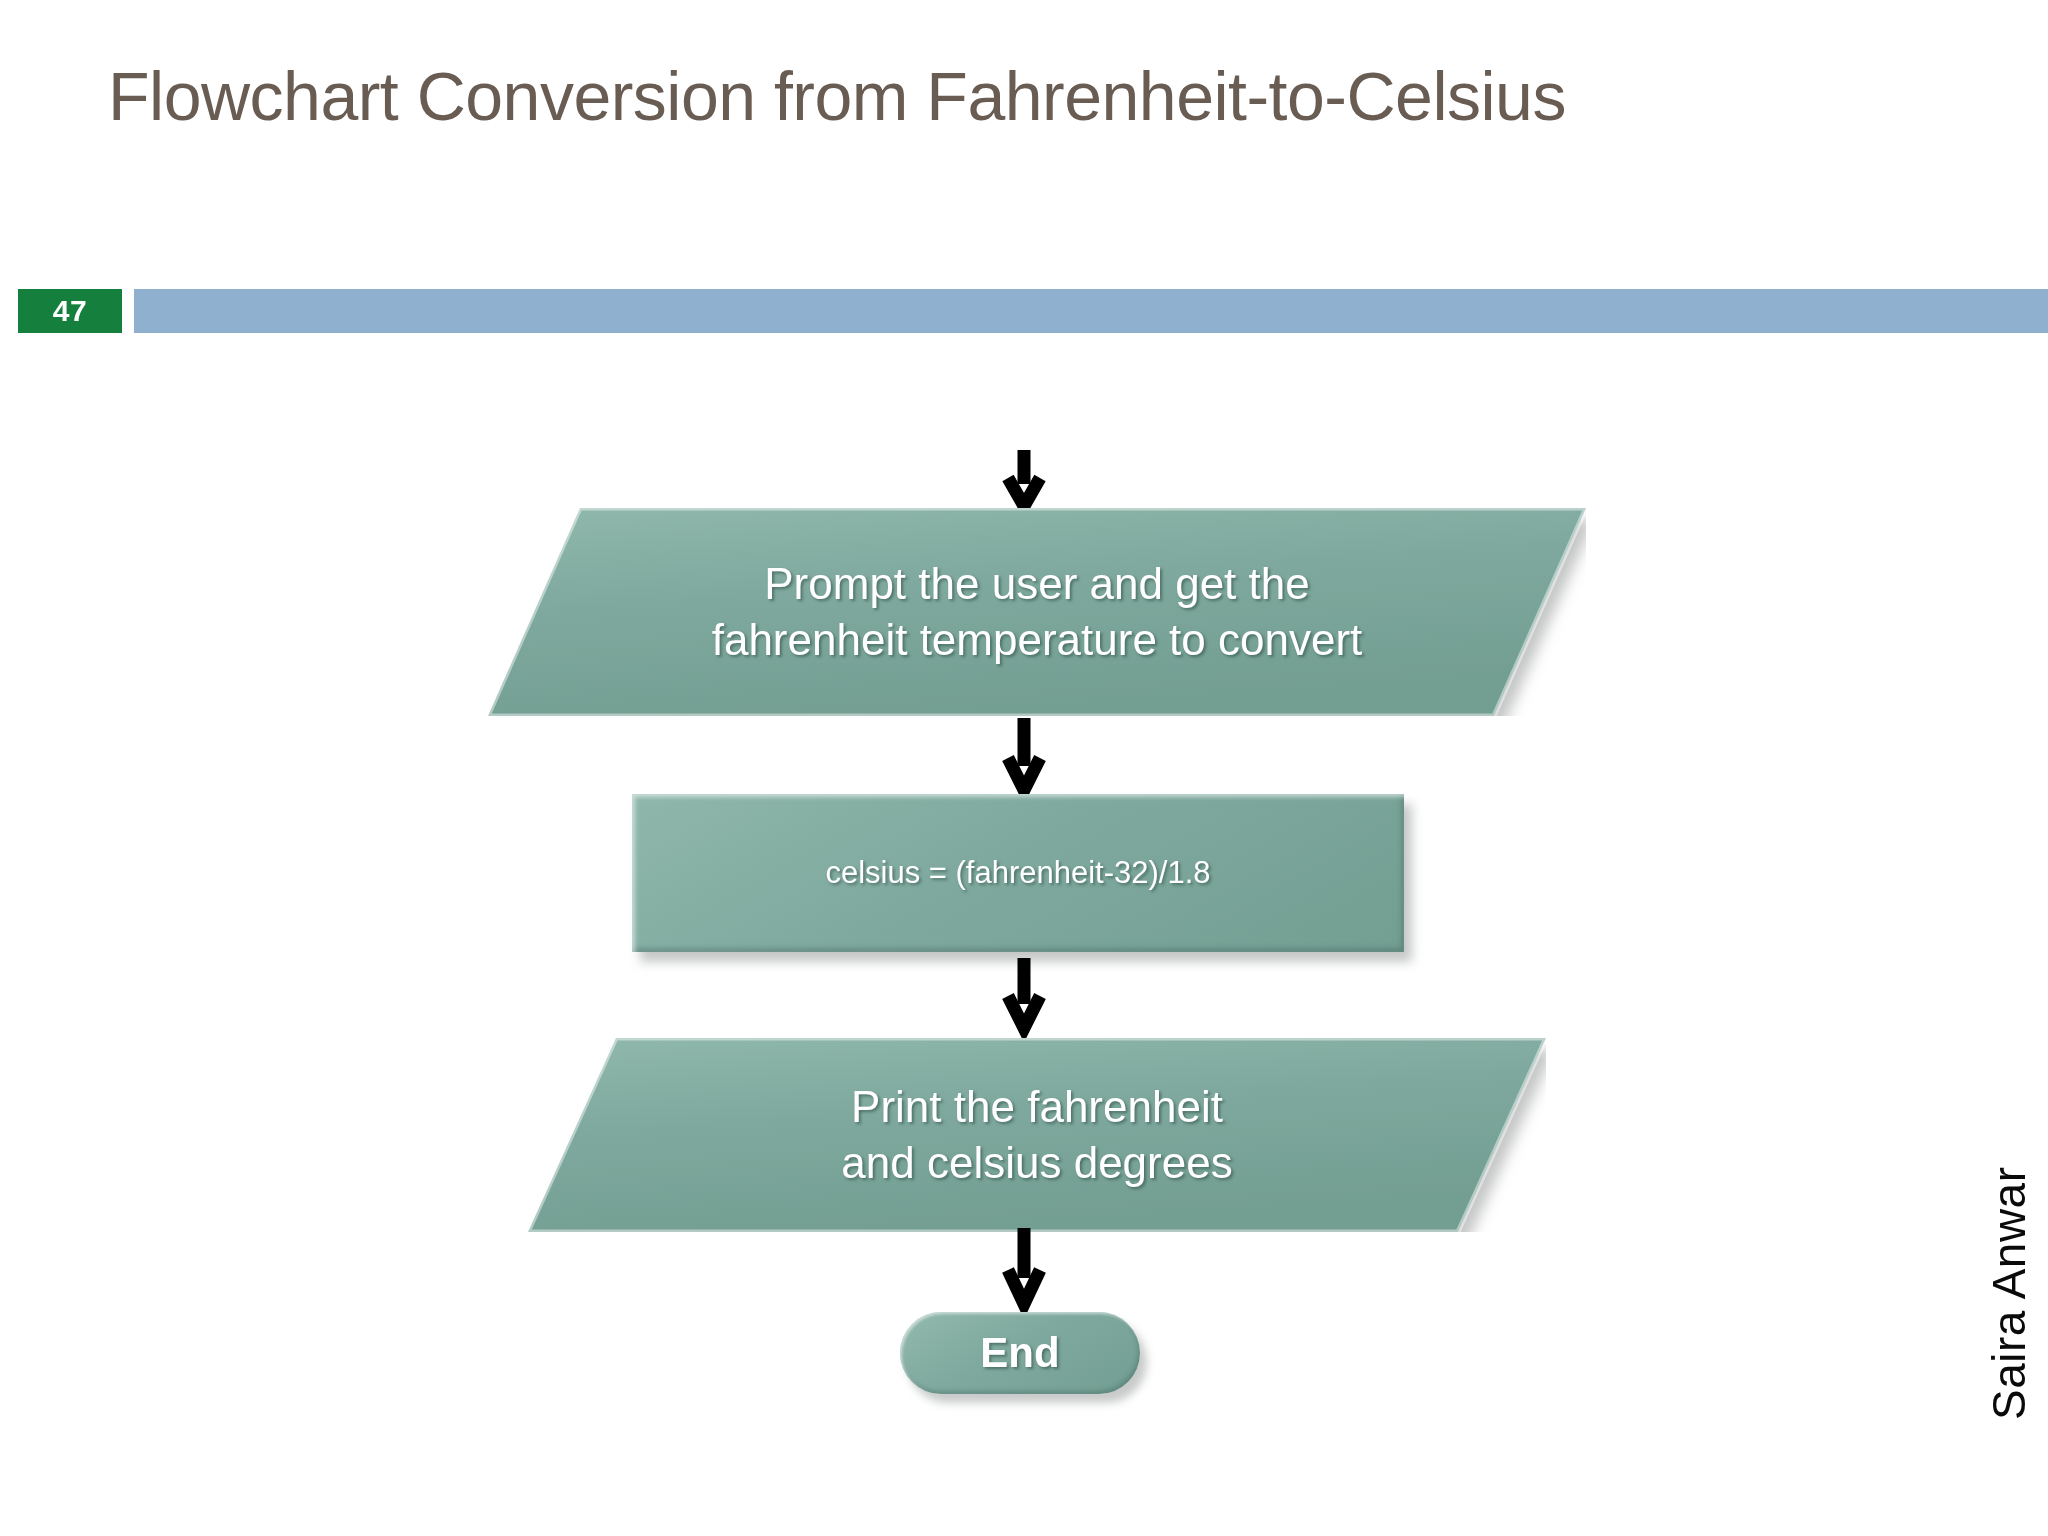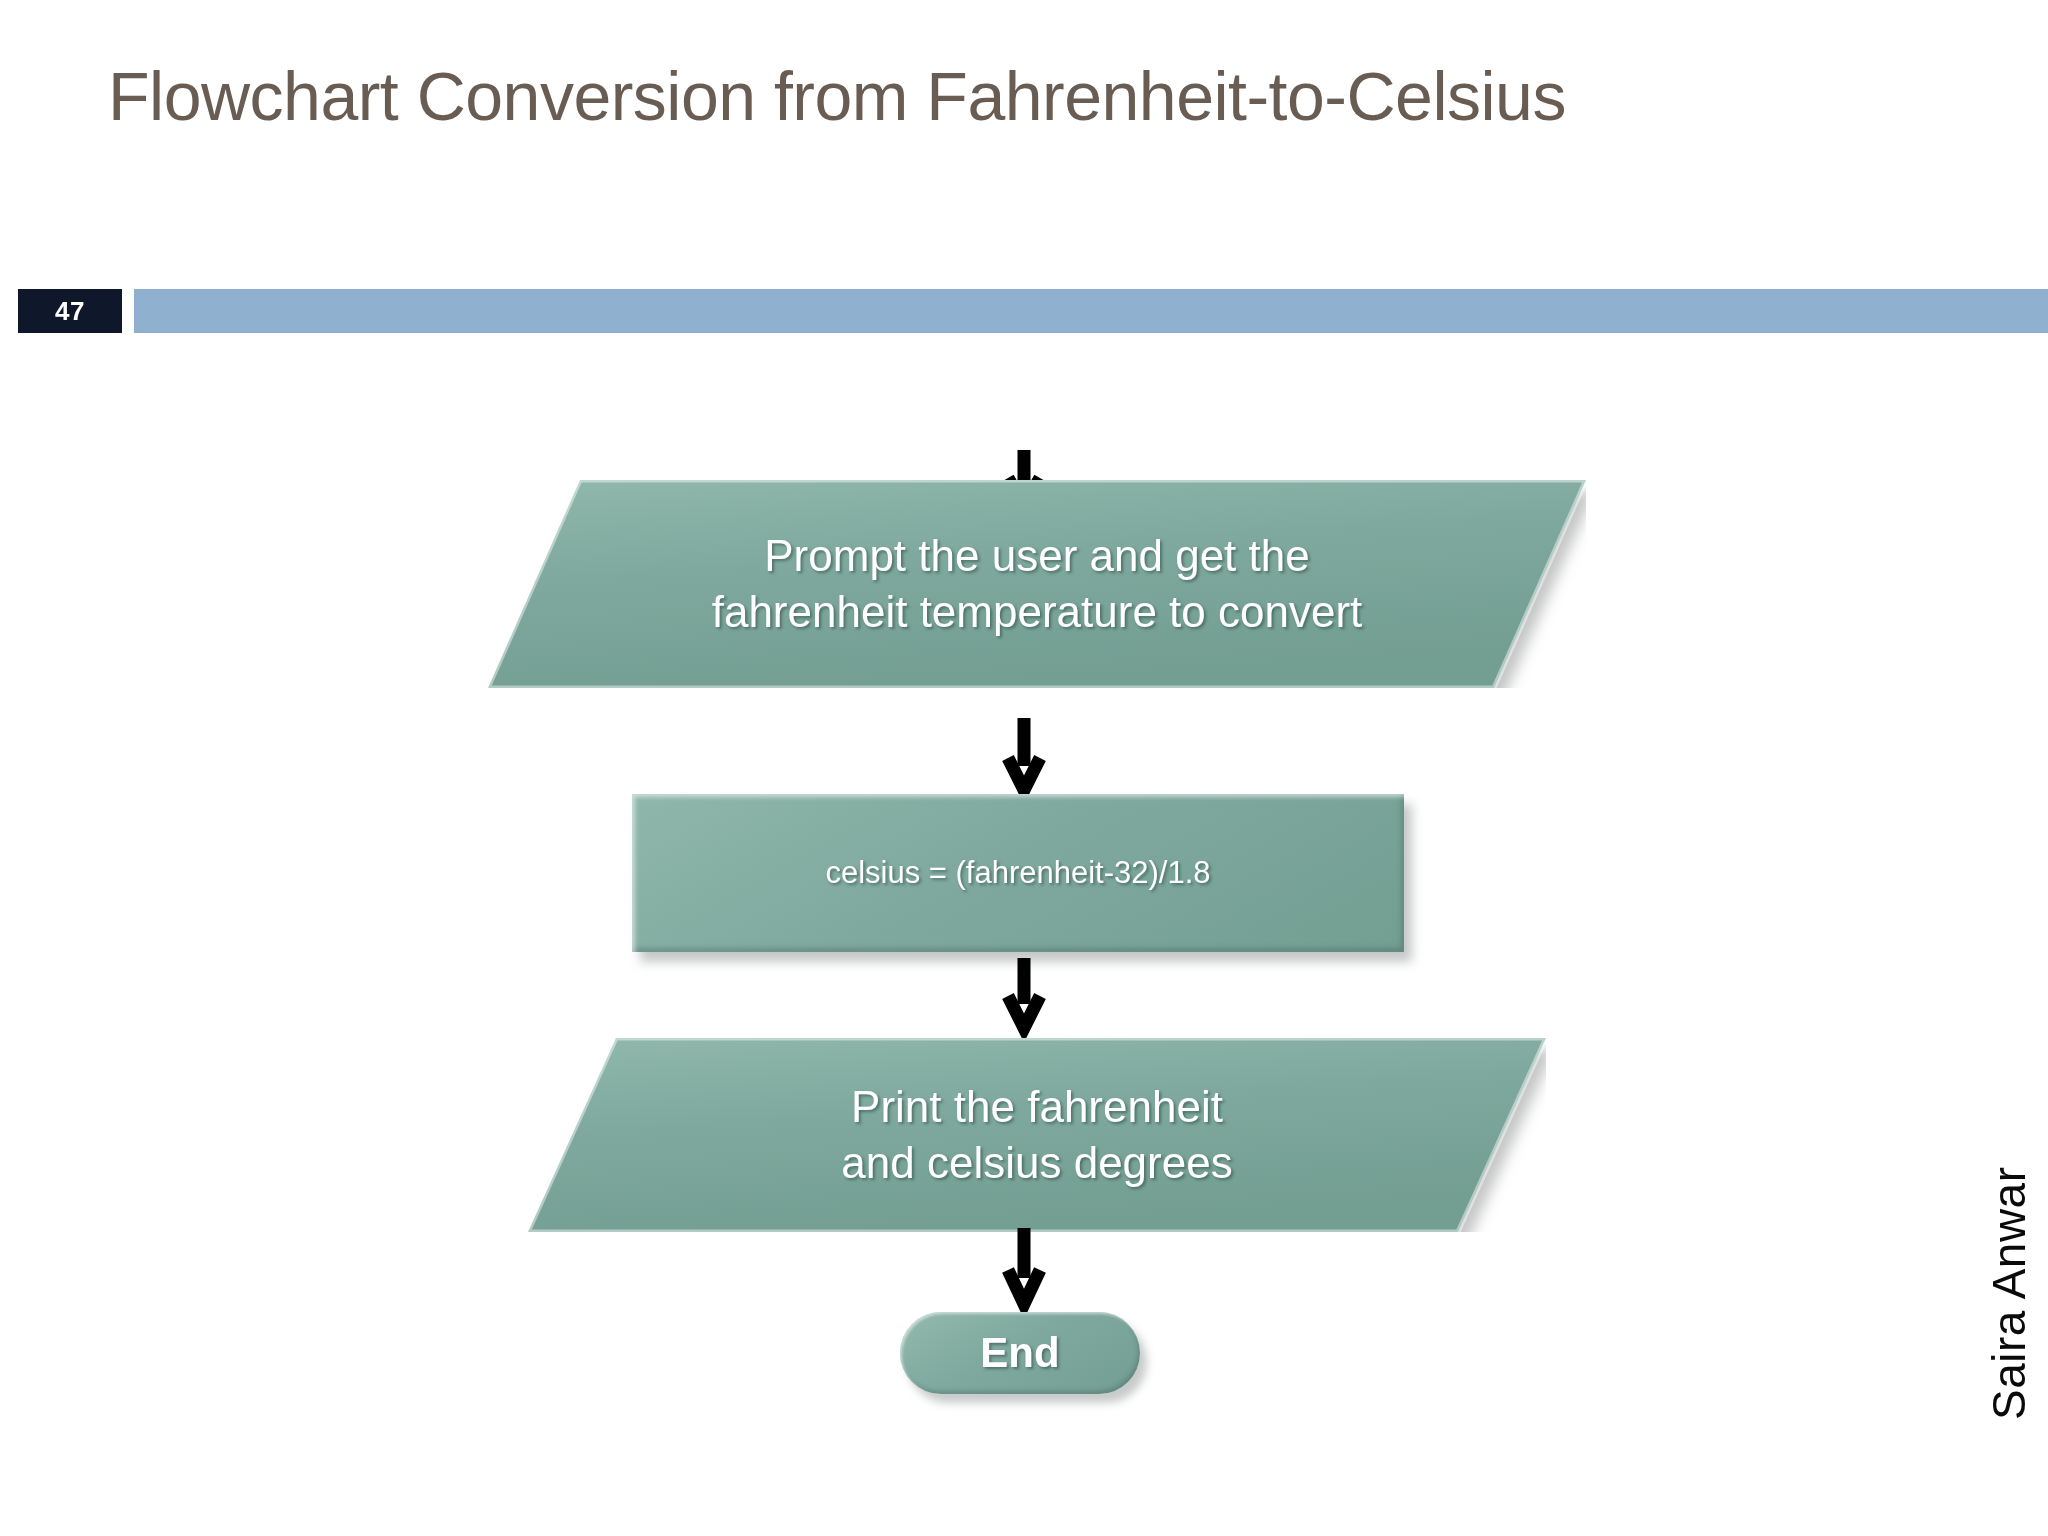--- a/index.html
+++ b/index.html
@@ -40,23 +40,23 @@
     top: 289px;
     width: 2048px;
     height: 44px;
   }
   .page-badge {
     position: absolute;
     left: 18px;
     top: 0;
     width: 104px;
     height: 44px;
-    background: #0f172a;
+    background: #15803d;
     color: #FFFFFF;
-    font-size: 26px;
+    font-size: 30px;
     font-weight: bold;
     display: flex;
     align-items: center;
     justify-content: center;
     letter-spacing: 0.5px;
   }
   .band-bar {
     position: absolute;
     left: 134px;
     top: 0;
@@ -172,21 +172,21 @@
   <div class="author-label">Saira Anwar</div>
 
   <div class="flow">
 
 
     <svg class="connector" style="left:996px; top:450px; width:60px; height:62px;" viewBox="0 0 60 62">
       <line x1="28" y1="0" x2="28" y2="34" stroke="#000000" stroke-width="13"></line>
       <polyline points="12,28 28,56 44,28" fill="none" stroke="#000000" stroke-width="13" stroke-linecap="butt"></polyline>
     </svg>
 
-    <div class="io-wrap" style="left:488px; top:480px; width:1098px; height:208px;">
+    <div class="io-wrap" style="left:488px; top:508px; width:1098px; height:208px;">
       <svg class="io-shape" viewBox="0 0 1098 208" preserveAspectRatio="none">
         <defs>
           <linearGradient id="gradIO1" x1="0" y1="0" x2="0.35" y2="1">
             <stop offset="0%" stop-color="#90B8AD"></stop>
             <stop offset="45%" stop-color="#7FA99E"></stop>
             <stop offset="100%" stop-color="#739E92"></stop>
           </linearGradient>
           <filter id="shIO1" x="-12%" y="-12%" width="130%" height="140%">
             <feDropShadow dx="9" dy="11" stdDeviation="7" flood-color="#7b7f7f" flood-opacity="0.45"></feDropShadow>
           </filter>

